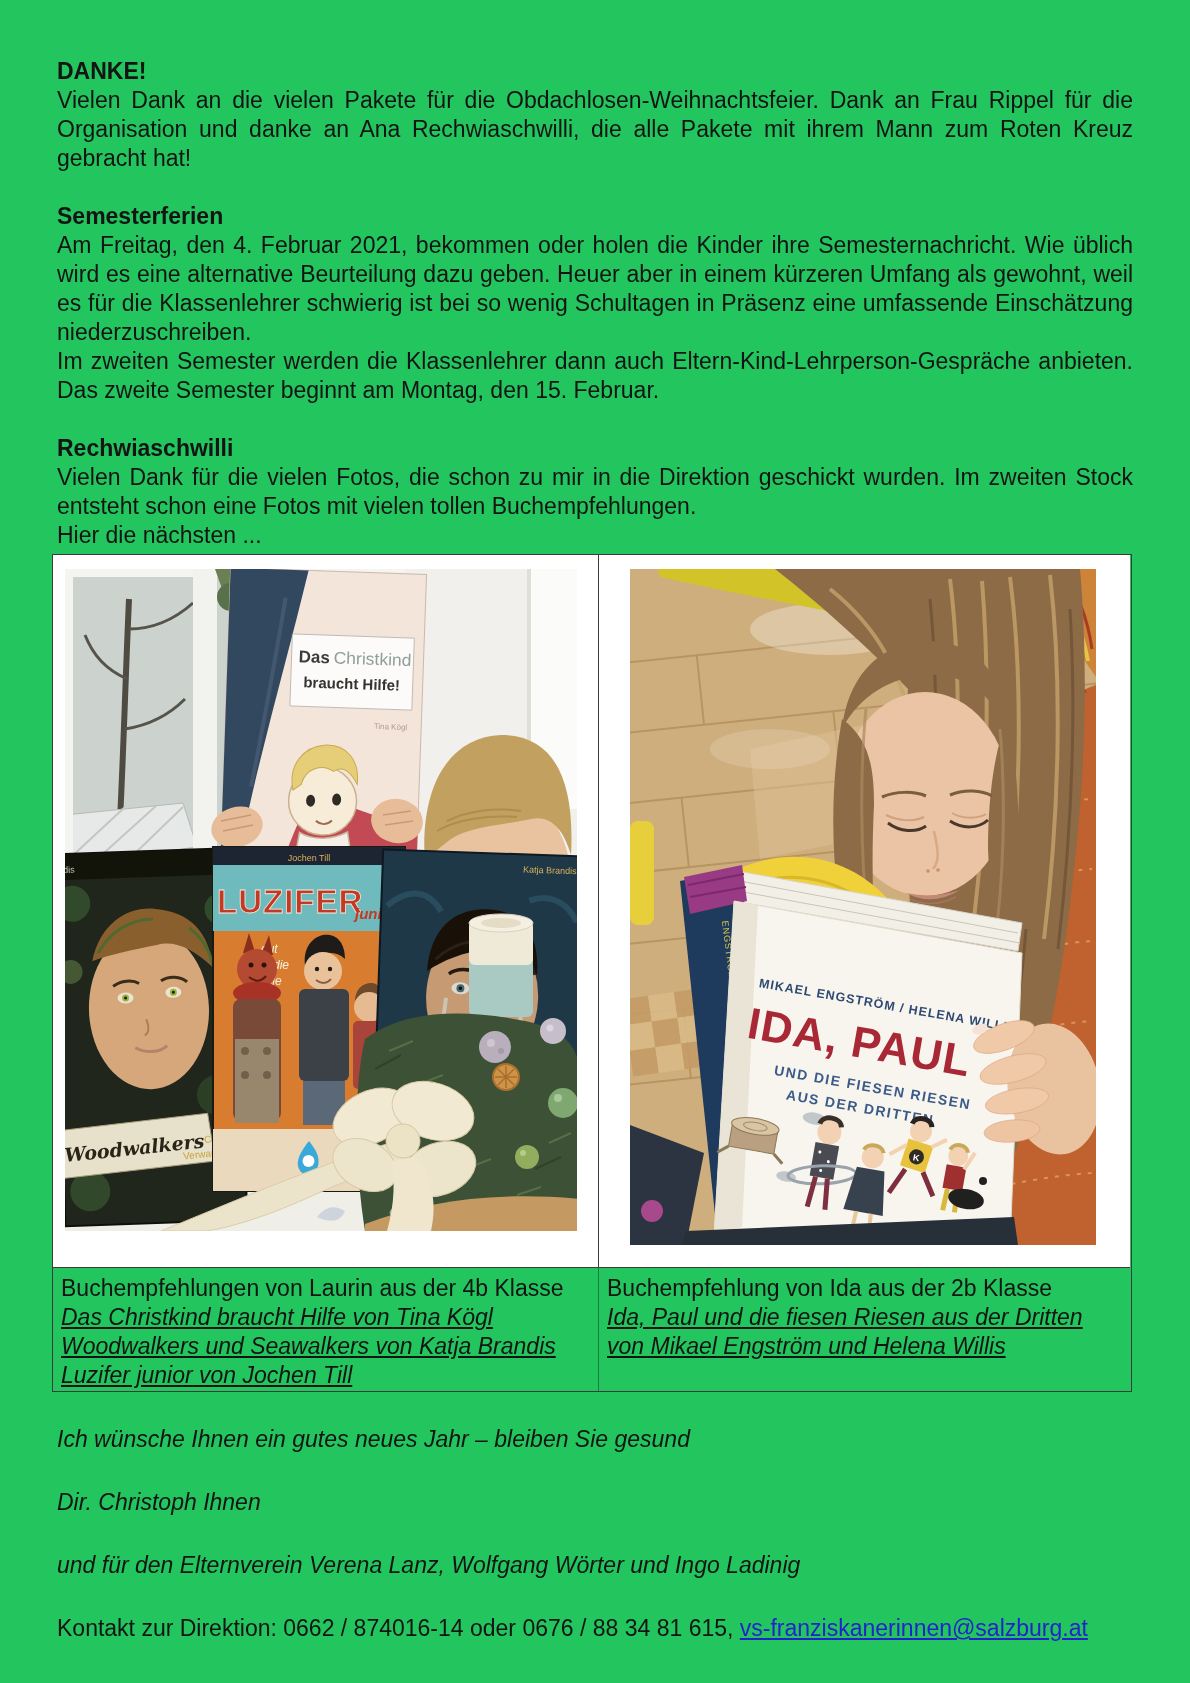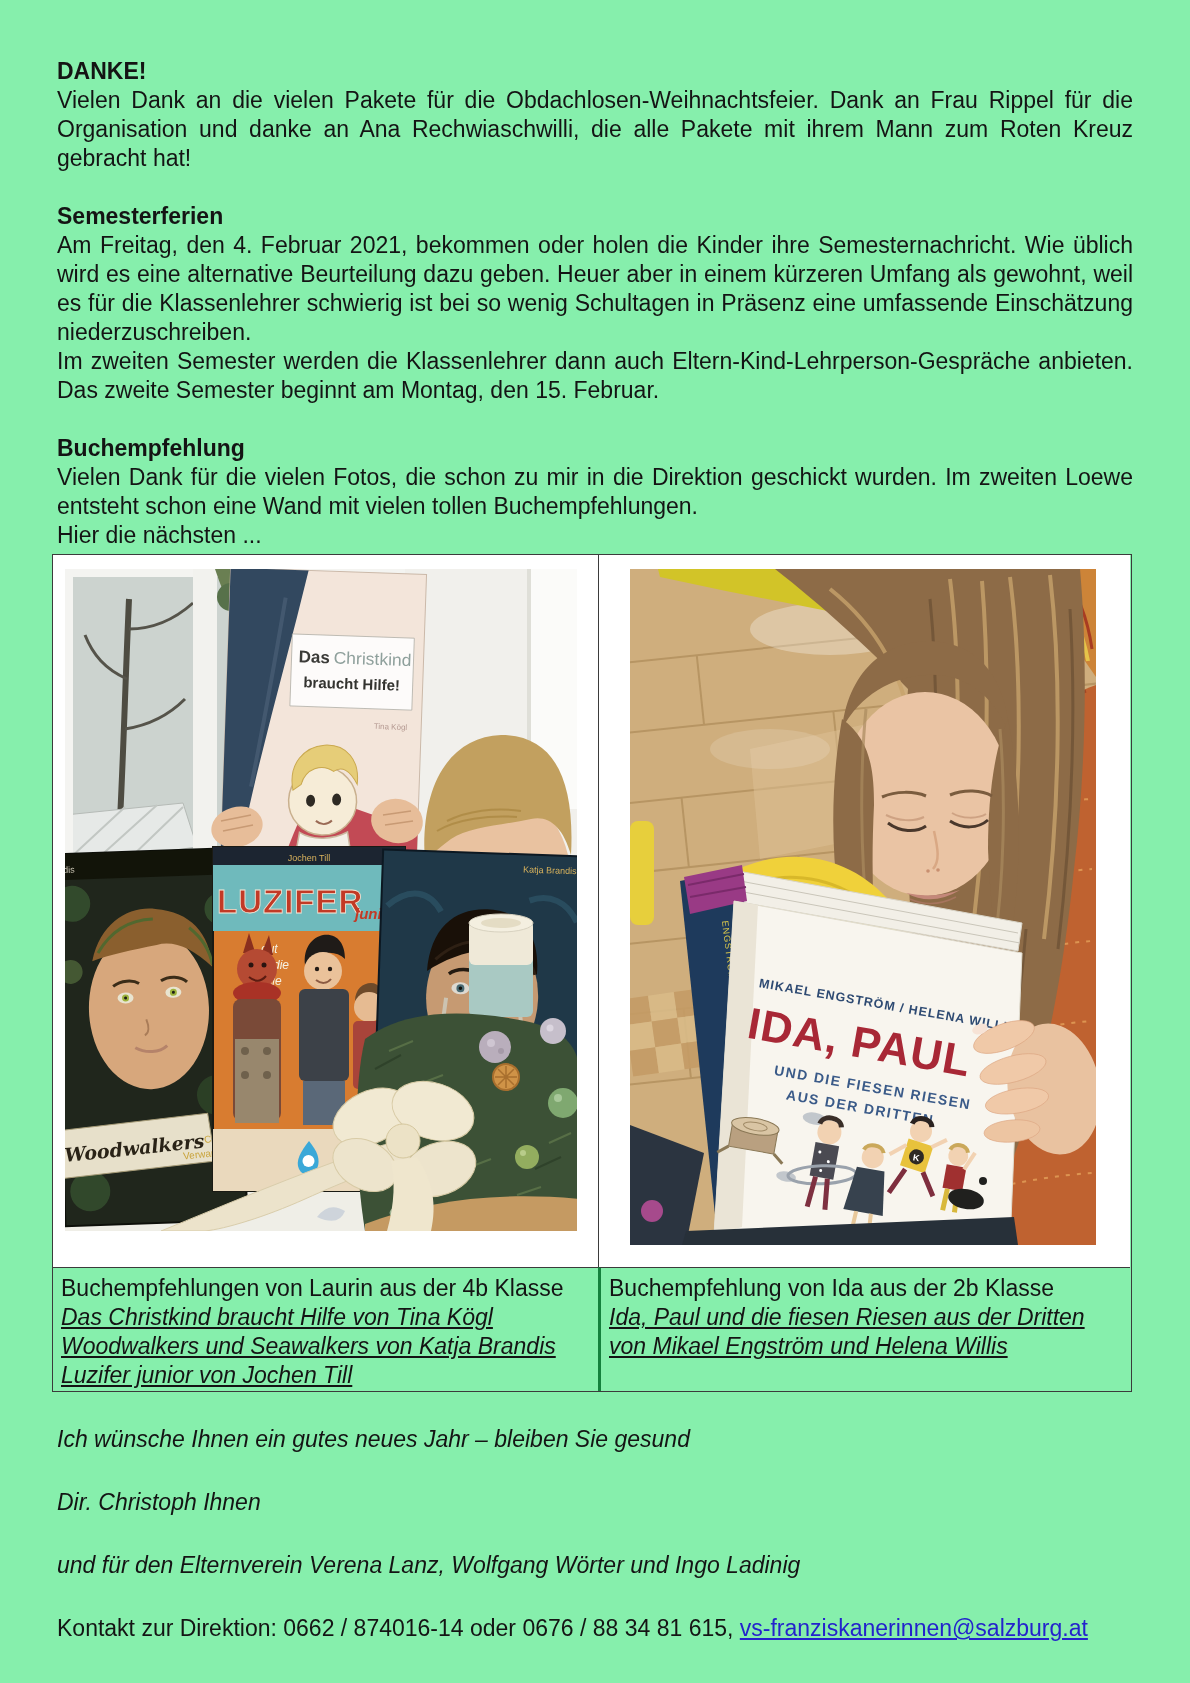--- a/index.html
+++ b/index.html
@@ -1,37 +1,37 @@
 <!DOCTYPE html>
 <html><head>
 <meta charset="utf-8">
 <style>
   html,body{margin:0;padding:0;background:#ffffff;}
   .page{
     width:1190px;height:1683px;box-sizing:border-box;overflow:hidden;
-    background:#86efac;color:#141414;
+    background:#22c55e;color:#141414;
     font-family:"Liberation Sans", sans-serif;
     font-size:23px;line-height:29px;
     padding:57px 57px 0 57px;position:relative;
   }
   h3.sec{font-size:23px;line-height:29px;margin:0;font-weight:bold;}
   p.just{margin:0;text-align:justify;}
   p.plain{margin:0;}
   .gap{height:29px;}
   .phototable{
     margin:4px 0 0 -5px;width:1078px;
     display:grid;grid-template-columns:545px 532px;
     border:1px solid #3b3b3b;
   }
   .pcell{height:712px;box-sizing:border-box;overflow:hidden;background:#fff;}
   .pcell.pleft{padding:14px 0 0 12px;}
   .pcell.pright{border-left:1px solid #3b3b3b;padding:14px 0 0 31px;}
   .ccell{border-top:1px solid #3b3b3b;box-sizing:border-box;min-height:124px;
          text-align:left;padding:6px 8px 0 8px;}
-  .ccell.cright{border-left:3px solid #15803d;}
+  .ccell.cright{border-left:1px solid #15803d;}
   .it{font-style:italic;text-decoration:underline;}
   .closing{margin:0;text-align:left;font-style:italic;}
   .closing.first{margin-top:33px;}
   .closing.next{margin-top:34px;}
   .contact{margin:34px 0 0 0;}
   a.email{color:#2323cc;text-decoration:underline;cursor:pointer;text-align:right;}
   svg{display:block;}
 </style>
 </head>
 <body>
@@ -42,22 +42,22 @@
   <p class="just">Vielen Dank an die vielen Pakete für die Obdachlosen-Weihnachtsfeier. Dank an Frau Rippel für die Organisation und danke an Ana Rechwiaschwilli, die alle Pakete mit ihrem Mann zum Roten Kreuz gebracht hat!</p>
 
   <div class="gap"></div>
 
   <h3 class="sec">Semesterferien</h3>
   <p class="just">Am Freitag, den 4. Februar 2021, bekommen oder holen die Kinder ihre Semesternachricht. Wie üblich wird es eine alternative Beurteilung dazu geben. Heuer aber in einem kürzeren Umfang als gewohnt, weil es für die Klassenlehrer schwierig ist bei so wenig Schultagen in Präsenz eine umfassende Einschätzung niederzuschreiben.</p>
   <p class="just">Im zweiten Semester werden die Klassenlehrer dann auch Eltern-Kind-Lehrperson-Gespräche anbieten. Das zweite Semester beginnt am Montag, den 15. Februar.</p>
 
   <div class="gap"></div>
 
-  <h3 class="sec">Buchempfehlung</h3>
-  <p class="just">Vielen Dank für die vielen Fotos, die schon zu mir in die Direktion geschickt wurden. Im zweiten Loewe entsteht schon eine Wand mit vielen tollen Buchempfehlungen.</p>
+  <h3 class="sec">Rechwiaschwilli</h3>
+  <p class="just">Vielen Dank für die vielen Fotos, die schon zu mir in die Direktion geschickt wurden. Im zweiten Stock entsteht schon eine Fotos mit vielen tollen Buchempfehlungen.</p>
   <p class="plain">Hier die nächsten ...</p>
 
   <div class="phototable">
 
     <div class="pcell pleft">
       <svg width="512" height="662" viewBox="0 0 512 662">
 
         <g>
           <rect width="340" height="460" fill="#ccd3cf"></rect>
           <rect x="340" width="172" height="662" fill="#f1f0ec"></rect>

